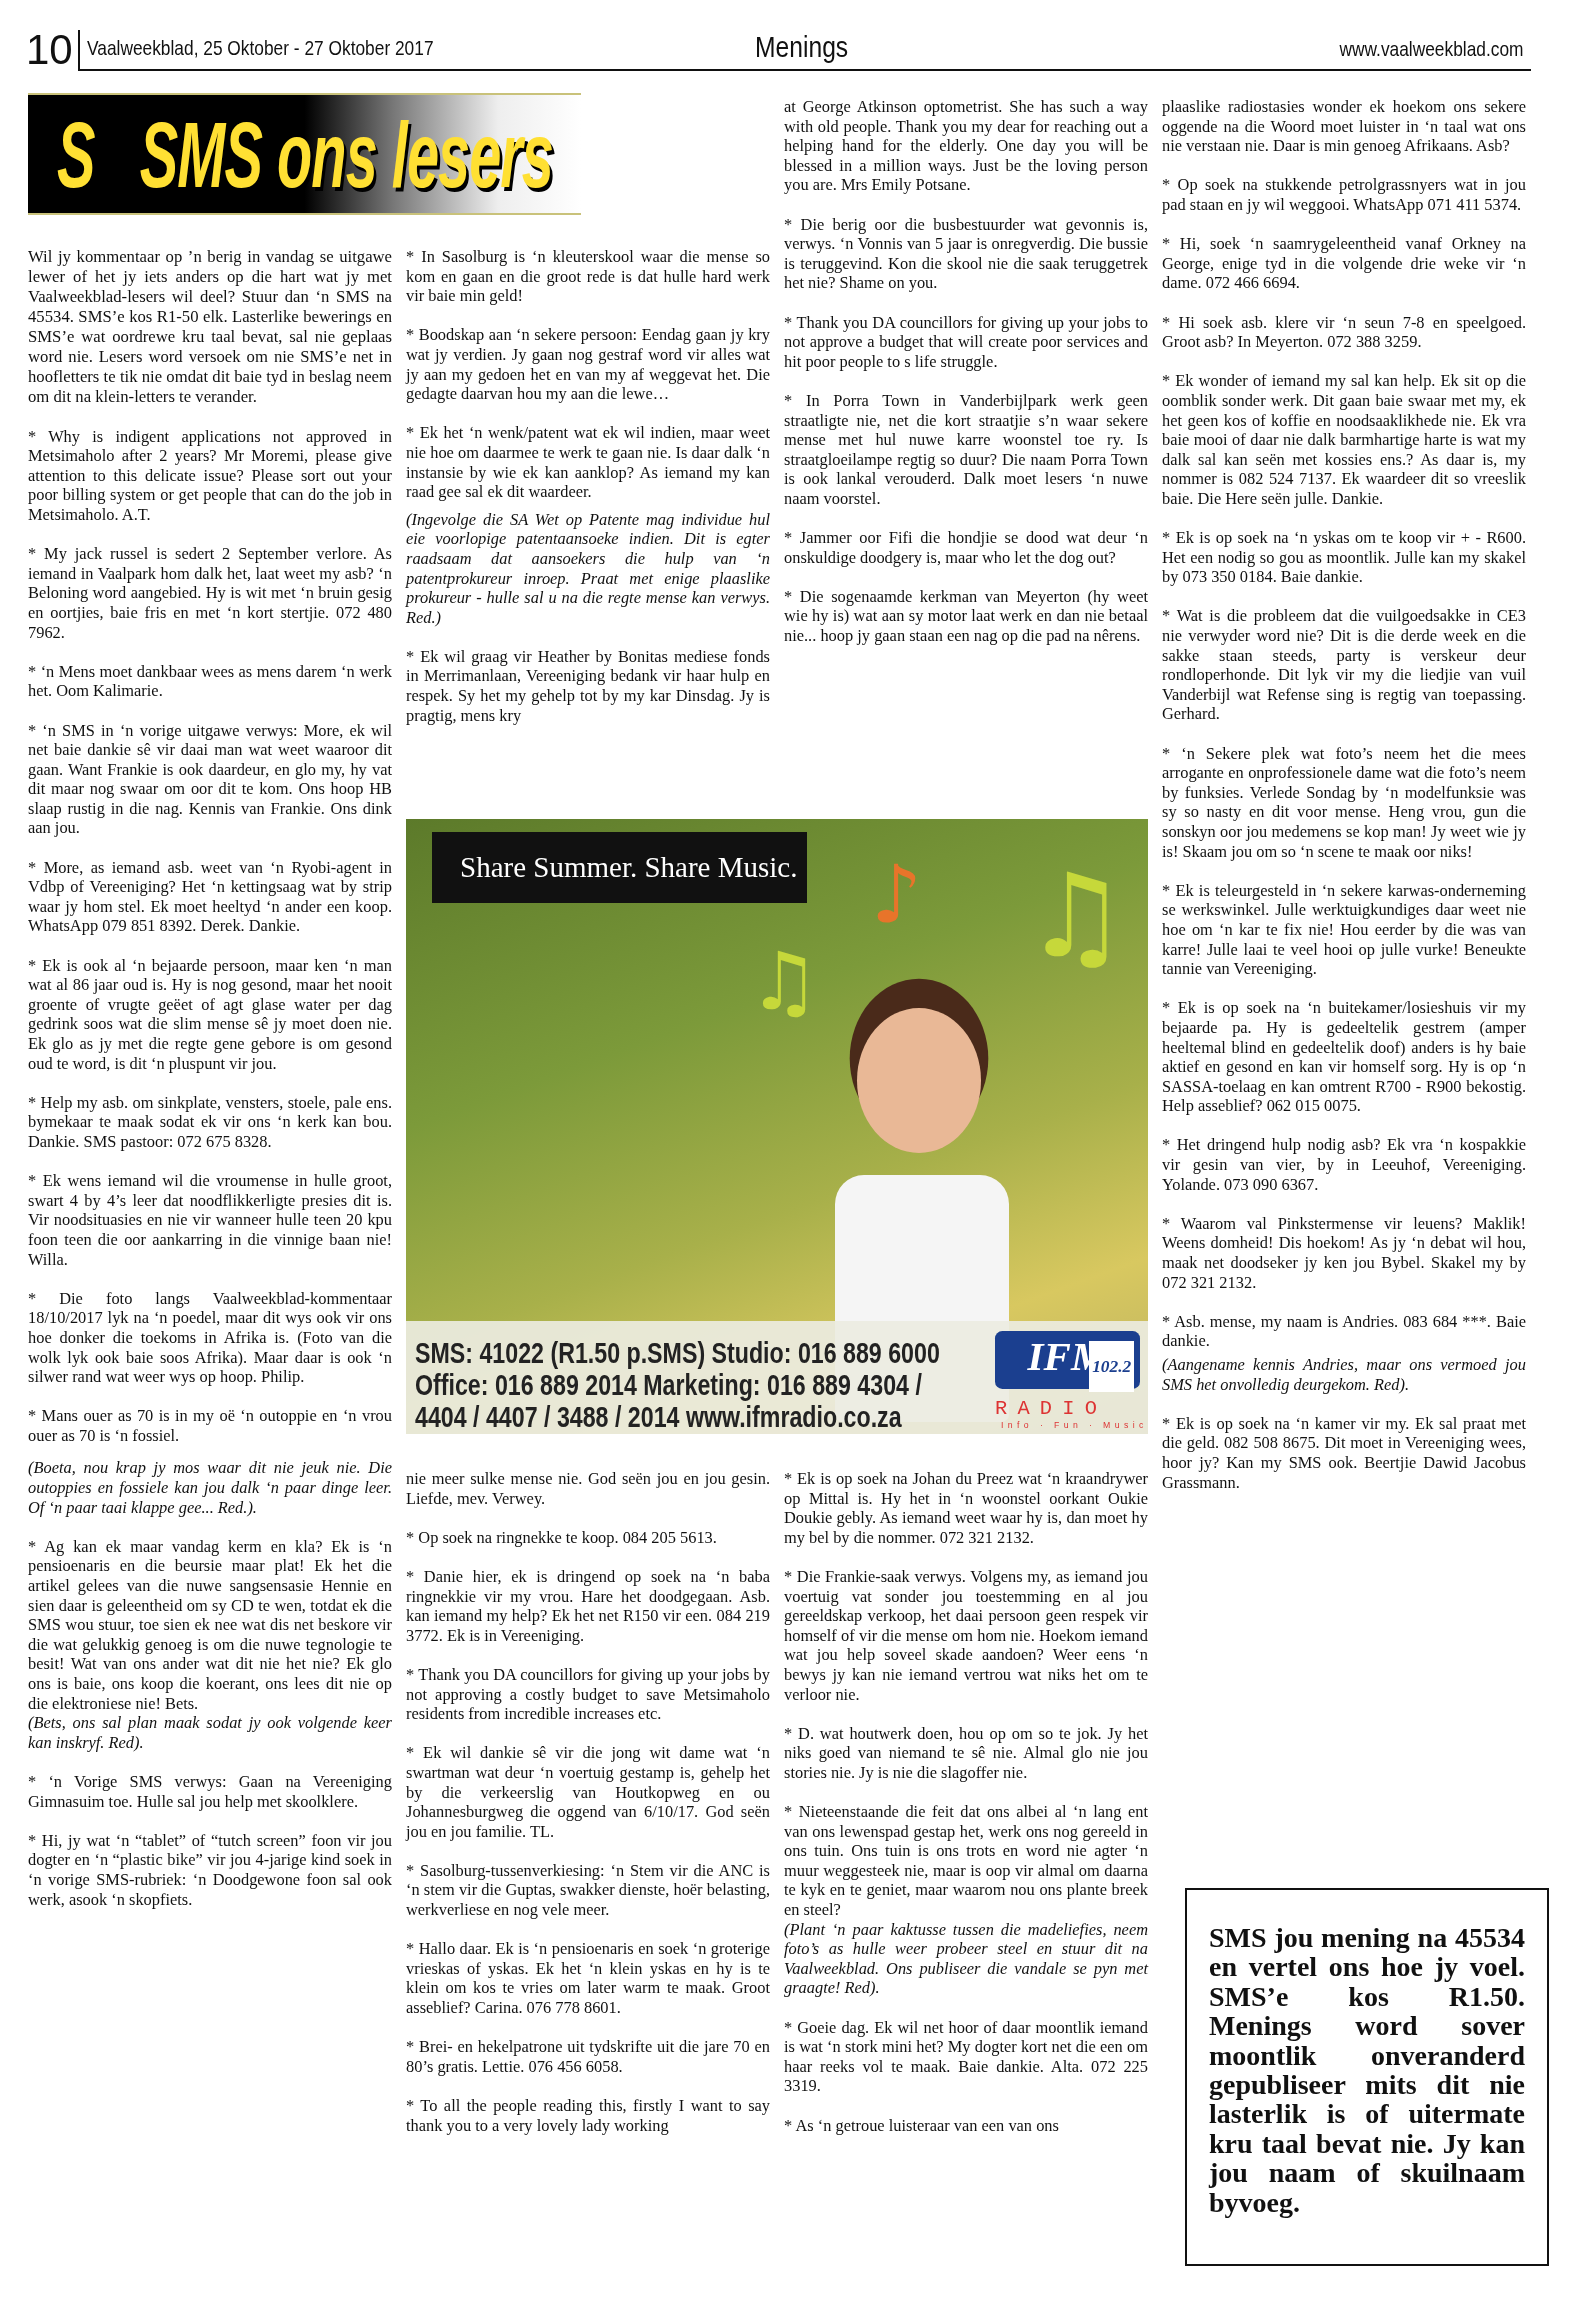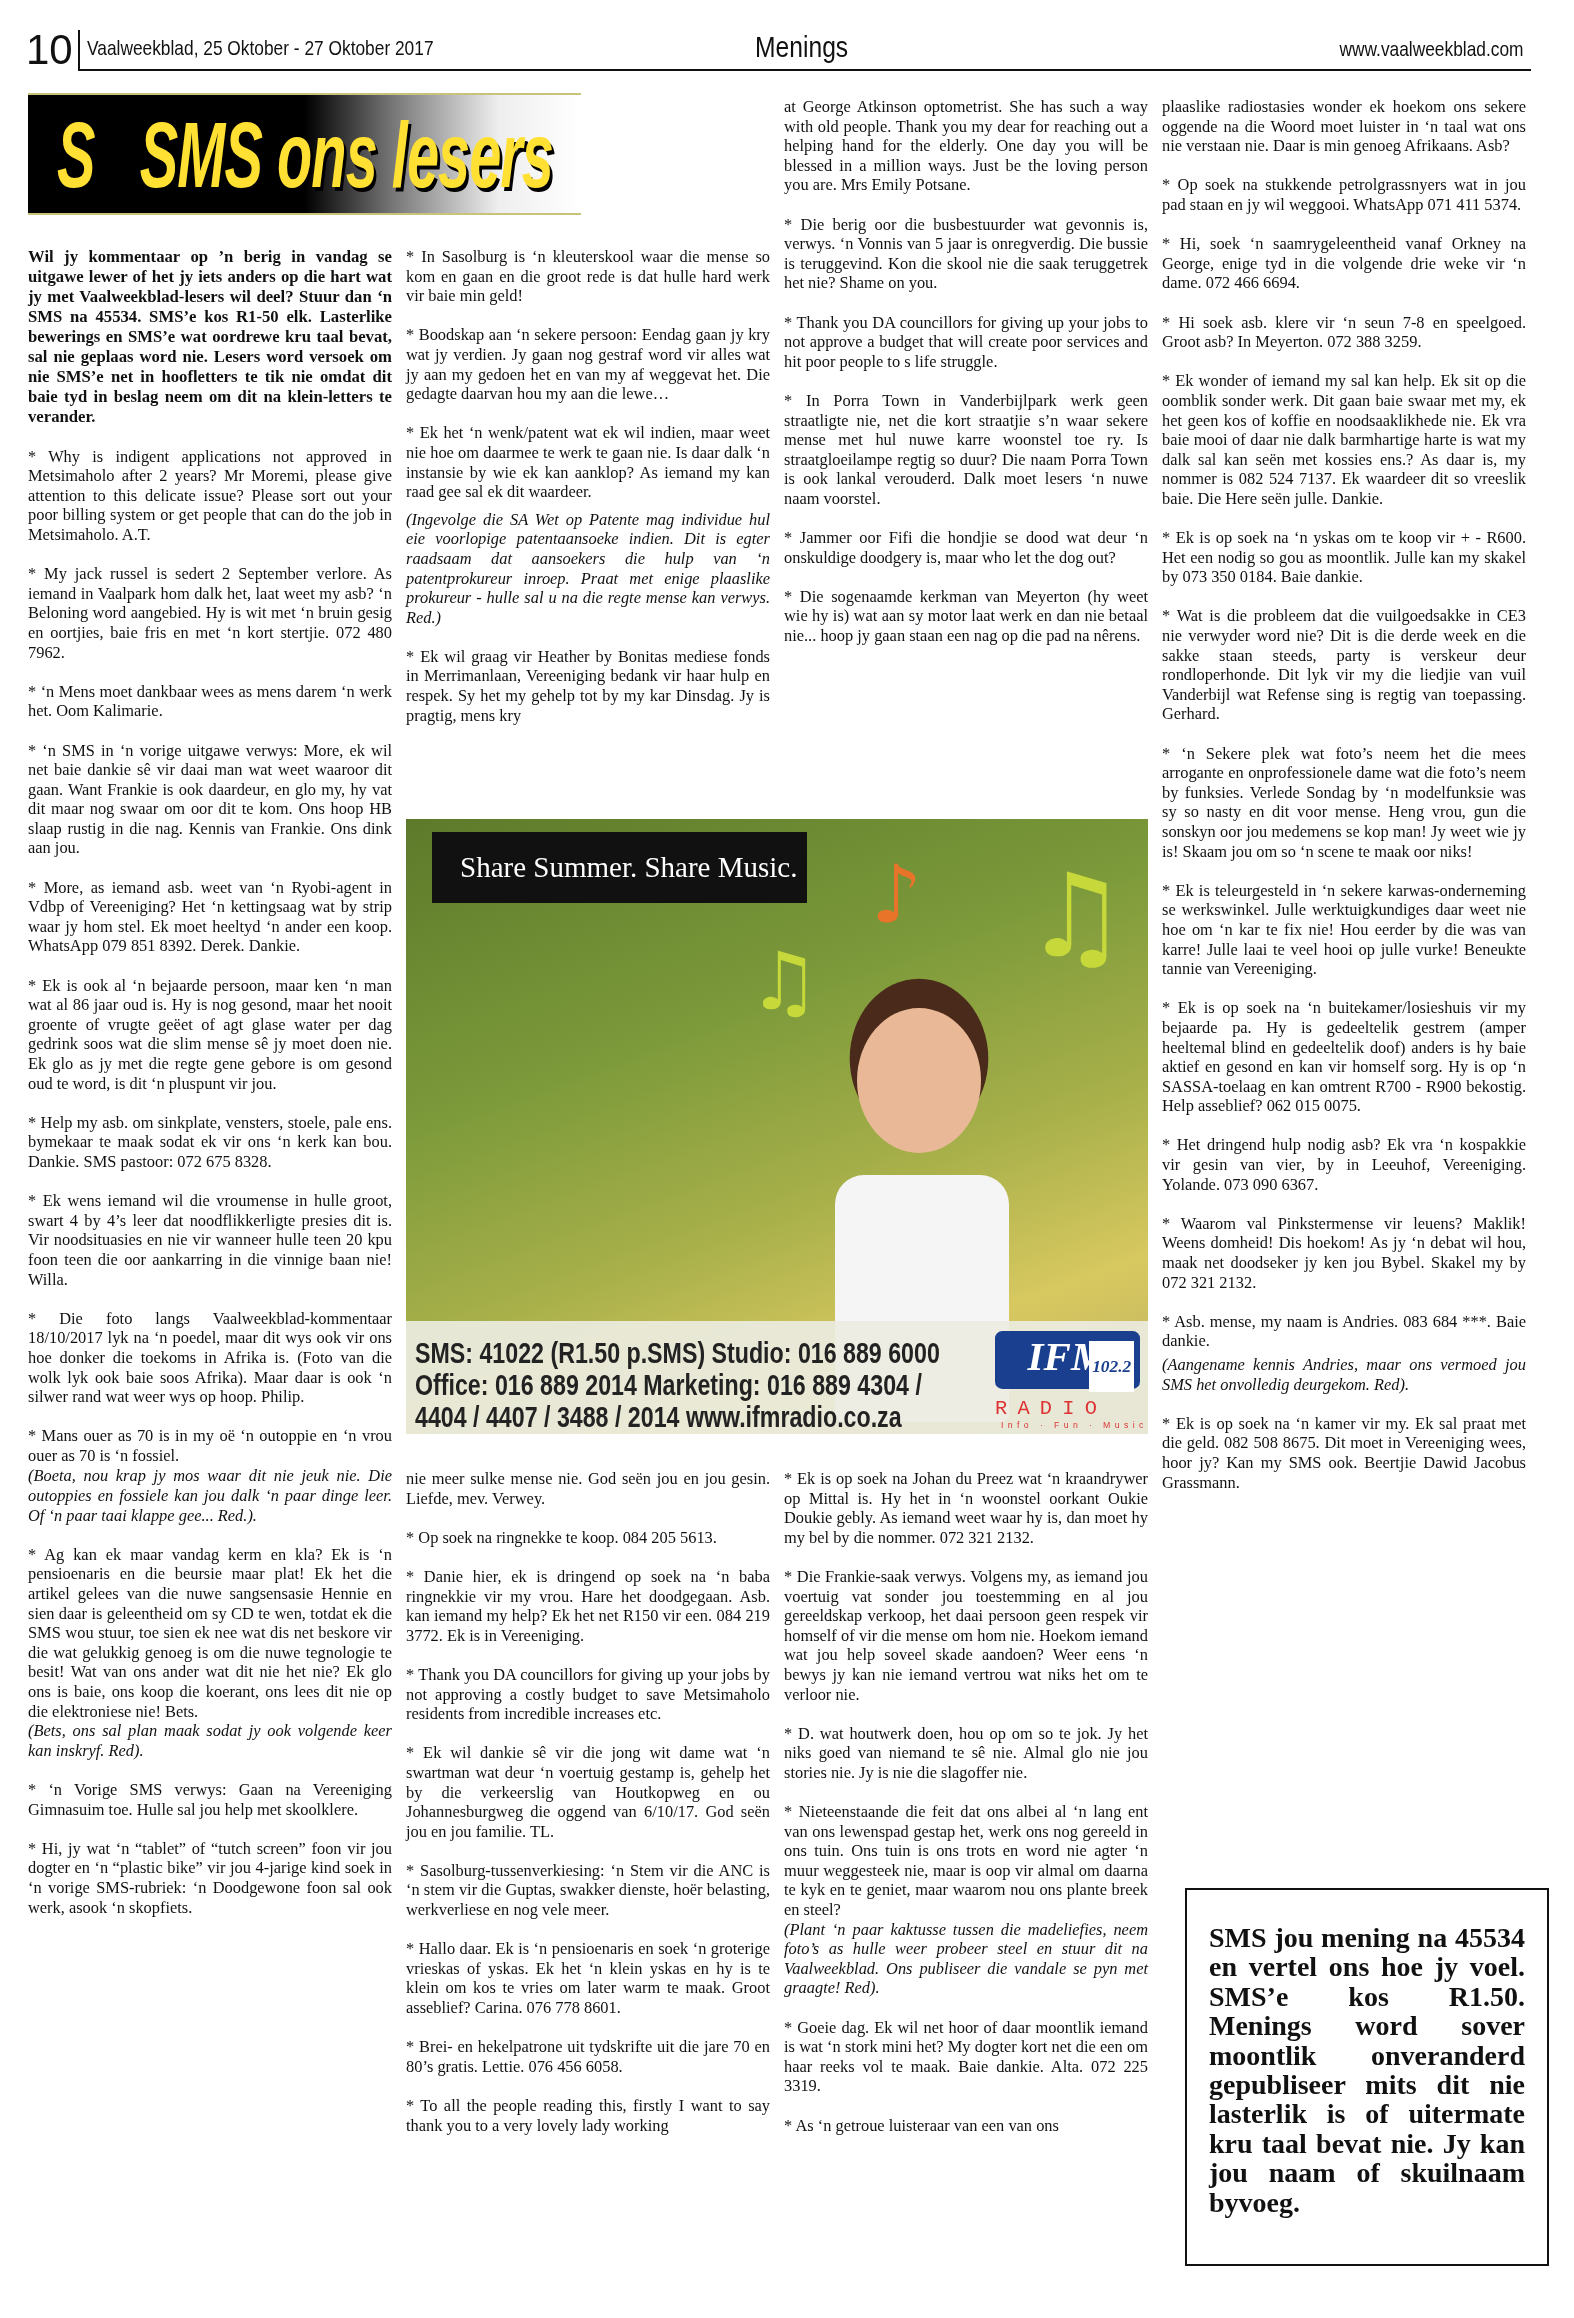--- a/index.html
+++ b/index.html
@@ -8,21 +8,21 @@
 .pagenum{position:absolute;left:0;top:0;font-family:"Liberation Sans",sans-serif;font-size:42px;line-height:44px;}
 .hdr-rule-v{position:absolute;left:52px;top:1.5px;width:1.5px;height:41px;background:#111}
 .hdr-rule-h{position:absolute;left:52px;top:41px;width:1453px;height:2.2px;background:#111}
 .hdr-date{position:absolute;left:61px;top:8.7px;font-family:"Liberation Sans",sans-serif;font-size:20.4px;transform:scaleX(.85);transform-origin:left}
 .hdr-section{position:absolute;left:729px;top:2.9px;font-family:"Liberation Sans",sans-serif;font-size:29px;transform:scaleX(.85);transform-origin:left}
 .hdr-url{position:absolute;right:7.3px;top:10.2px;font-family:"Liberation Sans",sans-serif;font-size:20.4px;transform:scaleX(.85);transform-origin:right}
 .banner{position:absolute;left:28px;top:93px;width:553px;height:122px;background:linear-gradient(90deg,#000 0%,#000 50%,#777 66%,#eee 85%,#fff 100%);border-top:2.9px solid #c9c27a;border-bottom:2.9px solid #c9c27a}
 .banner-text{position:absolute;left:29px;top:7.3px;font-family:"Liberation Sans",sans-serif;font-weight:bold;font-style:italic;font-size:93px;color:#ffe033;transform:scaleX(.62);transform-origin:left;white-space:pre;text-shadow:4.4px 4.4px 0 #000;letter-spacing:-1.5px}
 .col{position:absolute;font-size:16.4px;line-height:19.6px;text-align:justify}
 .col p{margin-bottom:19.6px}
-.col .intro{font-weight:bold;font-size:16.7px;line-height:20px}
+.col .intro{font-weight:normal;font-size:16.7px;line-height:20px}
 .col em{font-style:italic}
 .c1{left:28px;top:247px;width:364px}
 .c2{left:406px;top:247px;width:364px}
 .c3{left:784px;top:97px;width:364px}
 .c4{left:1162px;top:97px;width:364px}
 .c2b{left:406px;top:1469px;width:364px}
 .c3b{left:784px;top:1469px;width:364px}
 .ad{position:absolute;left:406px;top:819px;width:742px;height:615px;background:linear-gradient(160deg,#5c7a2a 0%,#7c9a3a 35%,#a8b04a 60%,#d8c860 80%,#b9b060 100%);overflow:hidden}
 .ad-tag{position:absolute;left:26px;top:13px;width:375px;height:71px;background:#111;color:#fff;font-family:Liberation Serif, serif;font-size:29px;line-height:71px;padding-left:28px;transform-origin:left}
 .ad-girl{position:absolute;left:407px;top:189px;width:218px;height:305px;}
@@ -57,21 +57,21 @@
   <p class="intro">Wil jy kommentaar op ’n berig in vandag se uitgawe lewer of het jy iets anders op die hart wat jy met Vaalweekblad-lesers wil deel? Stuur dan ‘n SMS na 45534. SMS’e kos R1-50 elk. Lasterlike bewerings en SMS’e wat oordrewe kru taal bevat, sal nie geplaas word nie. Lesers word versoek om nie SMS’e net in hoofletters te tik nie omdat dit baie tyd in beslag neem om dit na klein-letters te verander.</p>
   <p>* Why is indigent applications not approved in Metsimaholo after 2 years? Mr Moremi, please give attention to this delicate issue? Please sort out your poor billing system or get people that can do the job in Metsimaholo. A.T.</p>
   <p>* My jack russel is sedert 2 September verlore. As iemand in Vaalpark hom dalk het, laat weet my asb? ‘n Beloning word aangebied. Hy is wit met ‘n bruin gesig en oortjies, baie fris en met ‘n kort stertjie. 072 480 7962.</p>
   <p>* ‘n Mens moet dankbaar wees as mens darem ‘n werk het. Oom Kalimarie.</p>
   <p>* ‘n SMS in ‘n vorige uitgawe verwys: More, ek wil net baie dankie sê vir daai man wat weet waaroor dit gaan. Want Frankie is ook daardeur, en glo my, hy vat dit maar nog swaar om oor dit te kom. Ons hoop HB slaap rustig in die nag. Kennis van Frankie. Ons dink aan jou.</p>
   <p>* More, as iemand asb. weet van ‘n Ryobi-agent in Vdbp of Vereeniging? Het ‘n kettingsaag wat by strip waar jy hom stel. Ek moet heeltyd ‘n ander een koop. WhatsApp 079 851 8392. Derek. Dankie.</p>
   <p>* Ek is ook al ‘n bejaarde persoon, maar ken ‘n man wat al 86 jaar oud is. Hy is nog gesond, maar het nooit groente of vrugte geëet of agt glase water per dag gedrink soos wat die slim mense sê jy moet doen nie. Ek glo as jy met die regte gene gebore is om gesond oud te word, is dit ‘n pluspunt vir jou.</p>
   <p>* Help my asb. om sinkplate, vensters, stoele, pale ens. bymekaar te maak sodat ek vir ons ‘n kerk kan bou. Dankie. SMS pastoor: 072 675 8328.</p>
   <p>* Ek wens iemand wil die vroumense in hulle groot, swart 4 by 4’s leer dat noodflikkerligte presies dit is. Vir noodsituasies en nie vir wanneer hulle teen 20 kpu foon teen die oor aankarring in die vinnige baan nie! Willa.</p>
   <p>* Die foto langs Vaalweekblad-kommentaar 18/10/2017 lyk na ‘n poedel, maar dit wys ook vir ons hoe donker die toekoms in Afrika is. (Foto van die wolk lyk ook baie soos Afrika). Maar daar is ook ‘n silwer rand wat weer wys op hoop. Philip.</p>
-  <p style="margin-bottom:1px">* Mans ouer as 70 is in my oë ‘n outoppie en ‘n vrou ouer as 70 is ‘n fossiel.</p>
+  <p style="margin-bottom:13px">* Mans ouer as 70 is in my oë ‘n outoppie en ‘n vrou ouer as 70 is ‘n fossiel.</p>
   <p><em>(Boeta, nou krap jy mos waar dit nie jeuk nie. Die outoppies en fossiele kan jou dalk ‘n paar dinge leer. Of ‘n paar taai klappe gee... Red.).</em></p>
   <p style="margin-bottom:0">* Ag kan ek maar vandag kerm en kla? Ek is ‘n pensioenaris en die beursie maar plat! Ek het die artikel gelees van die nuwe sangsensasie Hennie en sien daar is geleentheid om sy CD te wen, totdat ek die SMS wou stuur, toe sien ek nee wat dis net beskore vir die wat gelukkig genoeg is om die nuwe tegnologie te besit! Wat van ons ander wat dit nie het nie? Ek glo ons is baie, ons koop die koerant, ons lees dit nie op die elektroniese nie! Bets.</p>
   <p><em>(Bets, ons sal plan maak sodat jy ook volgende keer kan inskryf. Red).</em></p>
   <p>* ‘n Vorige SMS verwys: Gaan na Vereeniging Gimnasuim toe. Hulle sal jou help met skoolklere.</p>
   <p>* Hi, jy wat ‘n “tablet” of “tutch screen” foon vir jou dogter en ‘n “plastic bike” vir jou 4-jarige kind soek in ‘n vorige SMS-rubriek: ‘n Doodgewone foon sal ook werk, asook ‘n skopfiets.</p>
 </div>
 
 <div class="col c2">
   <p>* In Sasolburg is ‘n kleuterskool waar die mense so kom en gaan en die groot rede is dat hulle hard werk vir baie min geld!</p>
   <p>* Boodskap aan ‘n sekere persoon: Eendag gaan jy kry wat jy verdien. Jy gaan nog gestraf word vir alles wat jy aan my gedoen het en van my af weggevat het. Die gedagte daarvan hou my aan die lewe…</p>

